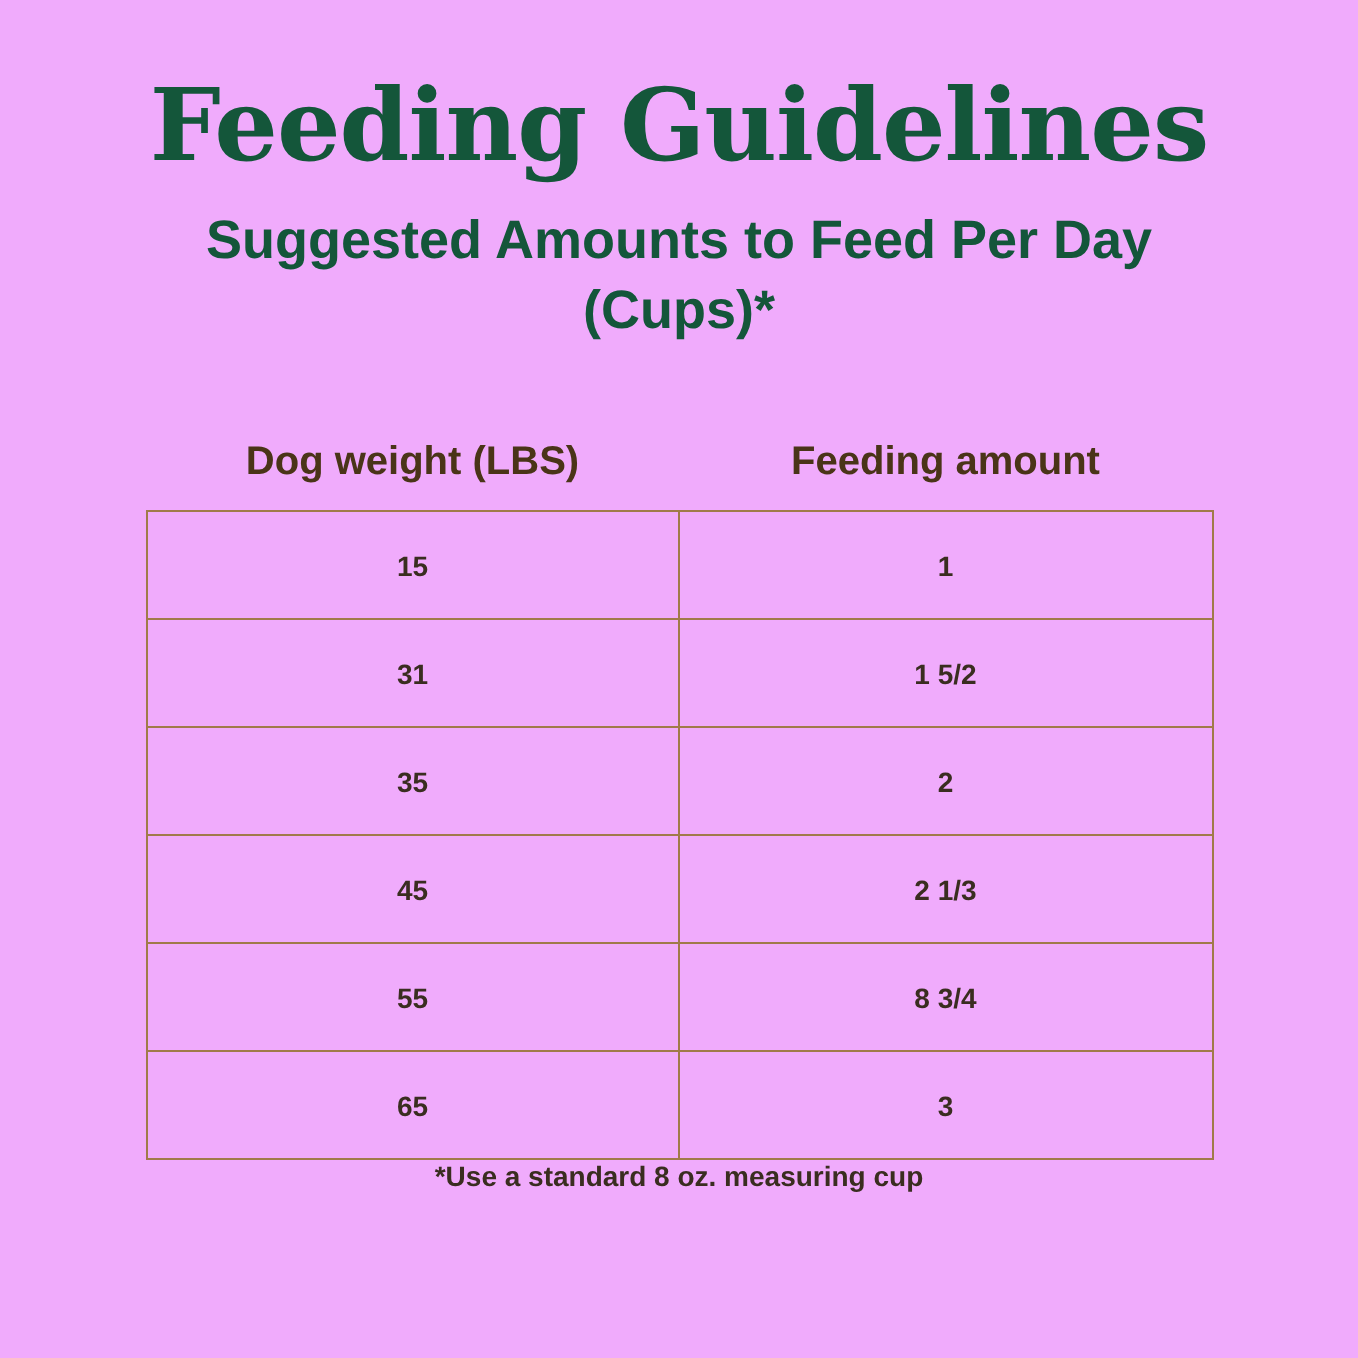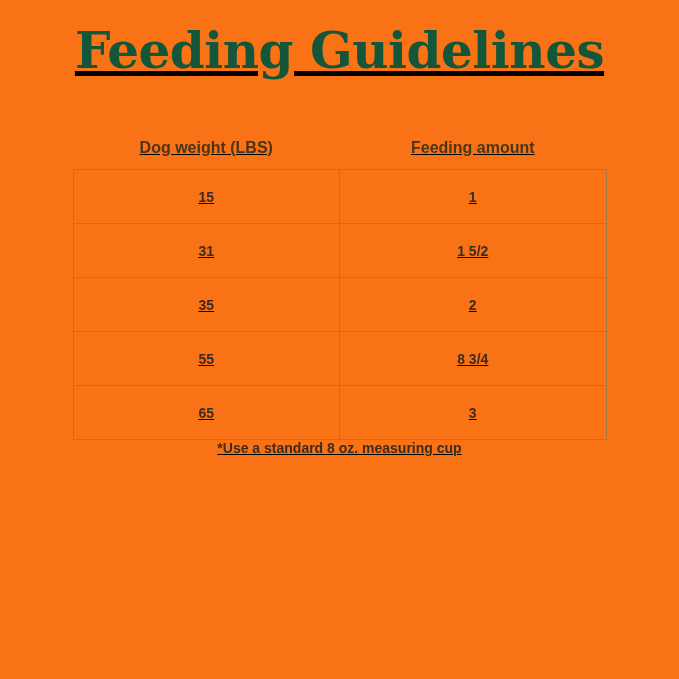--- a/index.html
+++ b/index.html
@@ -10,26 +10,25 @@
     width: 679px;
     height: 679px;
     background: #f7f6ef;
     font-family: "Liberation Sans", sans-serif;
     overflow: hidden;
   }
   .page {
     width: 679px;
     height: 679px;
     box-sizing: border-box;
-    padding: 24px 40px 0 40px;
+    padding: 36px 40px 0 40px;
     display: flex;
     flex-direction: column;
     align-items: center;
-    background: #f97316;
-    text-decoration: underline;
+    background: #f0abfc;
   }
   .title {
     font-family: "DejaVu Serif", serif;
     font-weight: bold;
     font-size: 50px;
     line-height: 1.06;
     color: #14563a;
     letter-spacing: -0.5px;
     text-align: center;
     margin: 0 0 14px 0;
@@ -50,21 +49,21 @@
     width: 534px;
   }
   table.feeding {
     border-collapse: collapse;
     width: 100%;
     table-layout: fixed;
   }
   table.feeding th {
     font-family: "Liberation Sans", sans-serif;
     font-weight: bold;
-    font-size: 16px;
+    font-size: 20px;
     color: #4a3418;
     padding: 0 0 12px 0;
     border: none;
     text-align: center;
   }
   table.feeding td {
     border: 1px solid #a07a4a;
     height: 51px;
     text-align: center;
     vertical-align: middle;
@@ -81,20 +80,21 @@
     text-align: center;
   }
 </style>
 </head>
 <body>
 
 <div class="page">
 
   <h1 class="title">Feeding Guidelines</h1>
 
+  <h2 class="subtitle">Suggested Amounts to Feed Per Day (Cups)*</h2>
 
   <div class="table-wrap">
     <table class="feeding">
       <thead>
         <tr>
           <th>Dog weight (LBS)</th>
           <th>Feeding amount</th>
         </tr>
       </thead>
       <tbody>
@@ -104,20 +104,24 @@
         </tr>
         <tr>
           <td>31</td>
           <td>1 5/2</td>
         </tr>
         <tr>
           <td>35</td>
           <td>2</td>
         </tr>
         <tr>
+          <td>45</td>
+          <td>2 1/3</td>
+        </tr>
+        <tr>
           <td>55</td>
           <td>8 3/4</td>
         </tr>
         <tr>
           <td>65</td>
           <td>3</td>
         </tr>
       </tbody>
     </table>
   </div>

